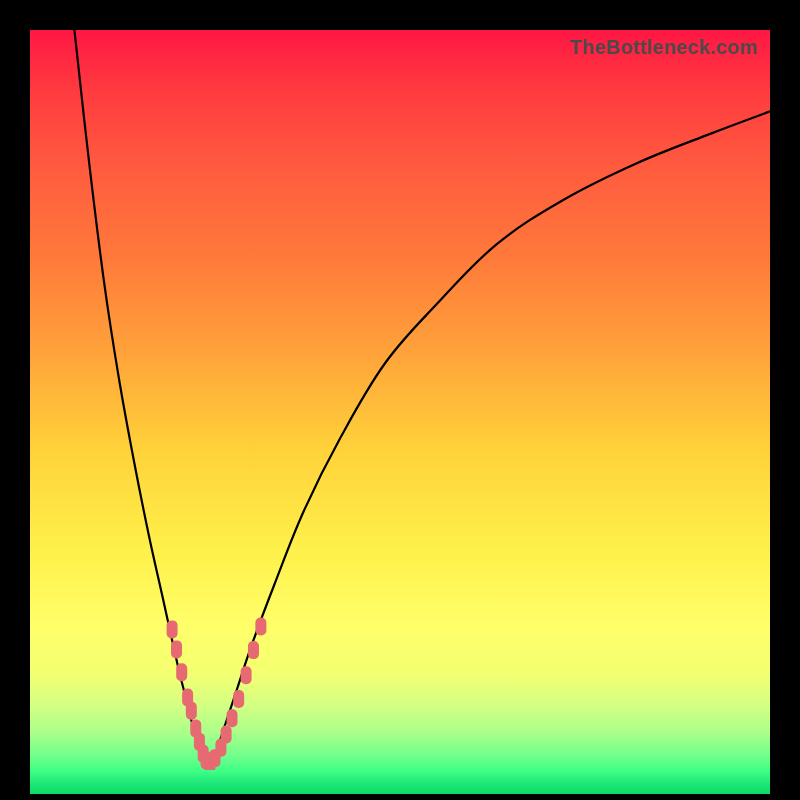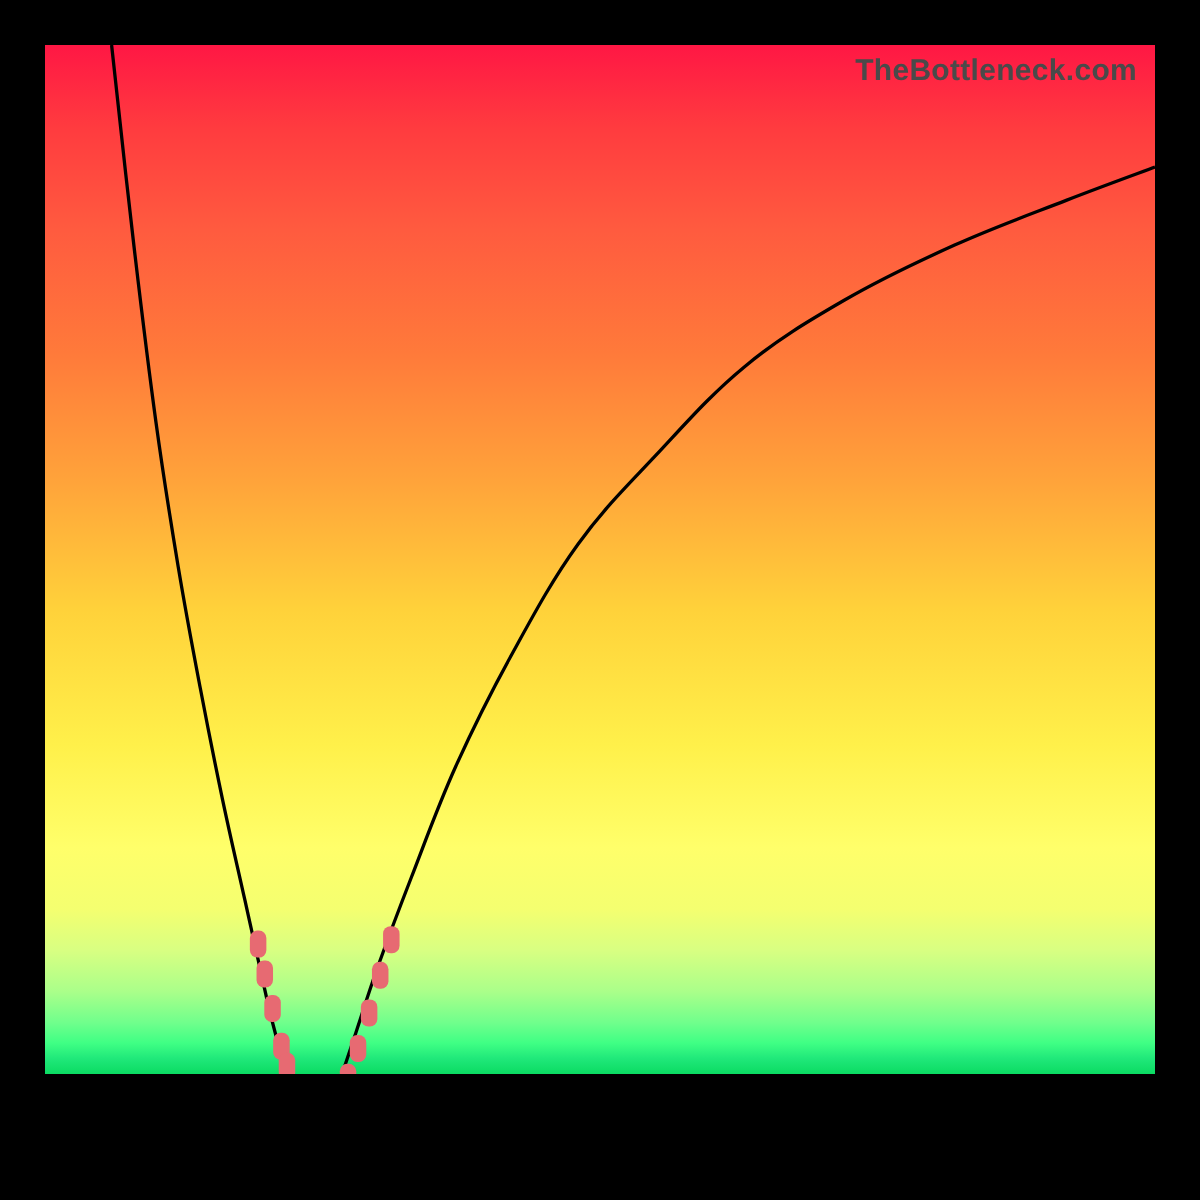--- a/index.html
+++ b/index.html
@@ -15,21 +15,21 @@
     position: relative;
     width: 800px;
     height: 800px;
     background: #000;
   }
   .plot-area {
     position: absolute;
     left: 30px;
     top: 30px;
     width: 740px;
-    height: 686px;
+    height: 764px;
     background: linear-gradient(to bottom,
       #ff1744 0%,
       #ff3b3f 8%,
       #ff5b3f 18%,
       #ff7a3a 30%,
       #ffa23a 42%,
       #ffd23a 55%,
       #fff04a 68%,
       #ffff6a 78%,
       #f4ff70 84%,

